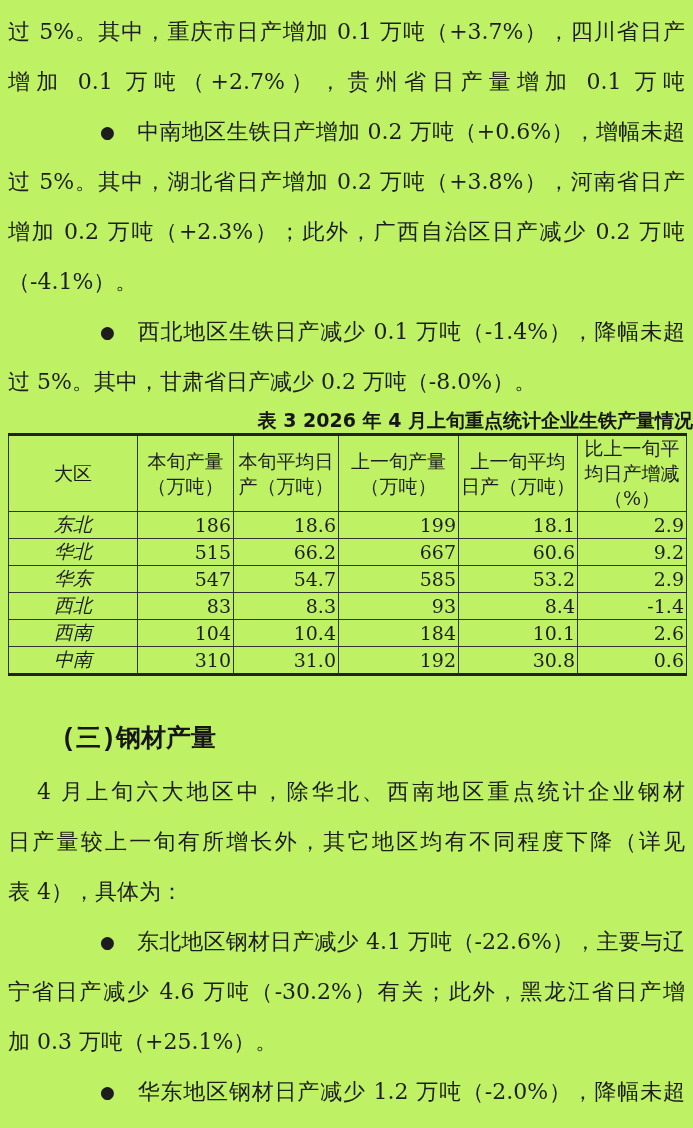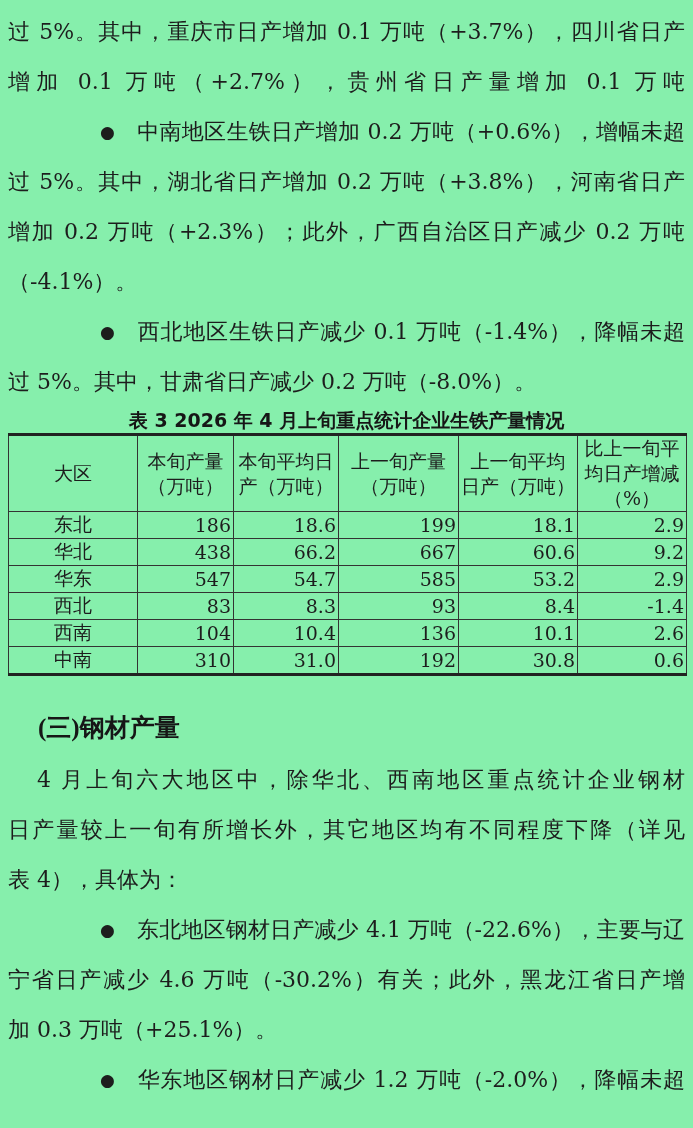--- a/index.html
+++ b/index.html
@@ -1,54 +1,54 @@
 <!DOCTYPE html>
 <html><head>
 <meta charset="utf-8">
 <style>
   html,body{margin:0;padding:0;background:#ffffff;}
   .page{
-    width:693px;height:1128px;background:#86efac;color:#1d1d1d;
+    width:693px;height:1128px;background:#bef264;color:#1d1d1d;
     font-family:"DejaVu Serif","Liberation Serif",serif;
     overflow:hidden;box-sizing:border-box;padding-top:7px;
   }
   .line{
     height:50px;line-height:50px;font-size:22px;
     padding:0 8px;text-align:justify;overflow:hidden;
   }
   .line.fill{text-align-last:justify;}
   .line.last{text-align-last:left;}
   .line.bullet{padding-left:56px;margin-left:44px;}
   .line.indent{padding-left:37px;}
   .bullet-mark{
     display:inline-block;font-size:17px;margin-right:22px;
     vertical-align:1px;
   }
   .caption{
-    height:26px;line-height:26px;text-align:center;
+    height:26px;line-height:26px;text-align:right;
     font-family:"DejaVu Sans","Liberation Sans",sans-serif;
     font-weight:bold;font-size:19px;color:#161616;
   }
   table.t3{
     border-collapse:collapse;table-layout:fixed;
     margin-left:8px;width:678px;
     font-size:19px;color:#1d1d1d;
     border-top:3px solid #222;border-bottom:3px solid #222;
   }
   table.t3 th,table.t3 td{border:1px solid #333;box-sizing:border-box;}
   table.t3 th{
     font-weight:normal;text-align:center;vertical-align:middle;
     white-space:pre-line;height:76px;line-height:25px;padding:0 2px;
   }
   table.t3 td{height:26px;padding:0 2px;}
-  table.t3 td.region{text-align:center;}
+  table.t3 td.region{text-align:center;font-style:italic;}
   table.t3 td.num{text-align:right;}
   .section-heading{
-    margin-top:37px;height:30px;line-height:30px;padding-left:38px;
-    font-family:Liberation Serif, serif;
+    margin-top:49px;height:30px;line-height:30px;padding-left:61px;
+    font-family:Liberation Mono, monospace;
     font-weight:bold;font-size:25px;color:#161616;
   }
   #lines-bottom{margin-top:12px;}
 </style>
 </head>
 <body>
 
 <div class="page">
 
   <div id="lines-top">
@@ -93,21 +93,21 @@
         <tr>
           <td class="region">东北</td>
           <td class="num">186</td>
           <td class="num">18.6</td>
           <td class="num">199</td>
           <td class="num">18.1</td>
           <td class="num">2.9</td>
         </tr>
         <tr>
           <td class="region">华北</td>
-          <td class="num">438</td>
+          <td class="num">515</td>
           <td class="num">66.2</td>
           <td class="num">667</td>
           <td class="num">60.6</td>
           <td class="num">9.2</td>
         </tr>
         <tr>
           <td class="region">华东</td>
           <td class="num">547</td>
           <td class="num">54.7</td>
           <td class="num">585</td>
@@ -119,21 +119,21 @@
           <td class="num">83</td>
           <td class="num">8.3</td>
           <td class="num">93</td>
           <td class="num">8.4</td>
           <td class="num">-1.4</td>
         </tr>
         <tr>
           <td class="region">西南</td>
           <td class="num">104</td>
           <td class="num">10.4</td>
-          <td class="num">136</td>
+          <td class="num">184</td>
           <td class="num">10.1</td>
           <td class="num">2.6</td>
         </tr>
         <tr>
           <td class="region">中南</td>
           <td class="num">310</td>
           <td class="num">31.0</td>
           <td class="num">192</td>
           <td class="num">30.8</td>
           <td class="num">0.6</td>

